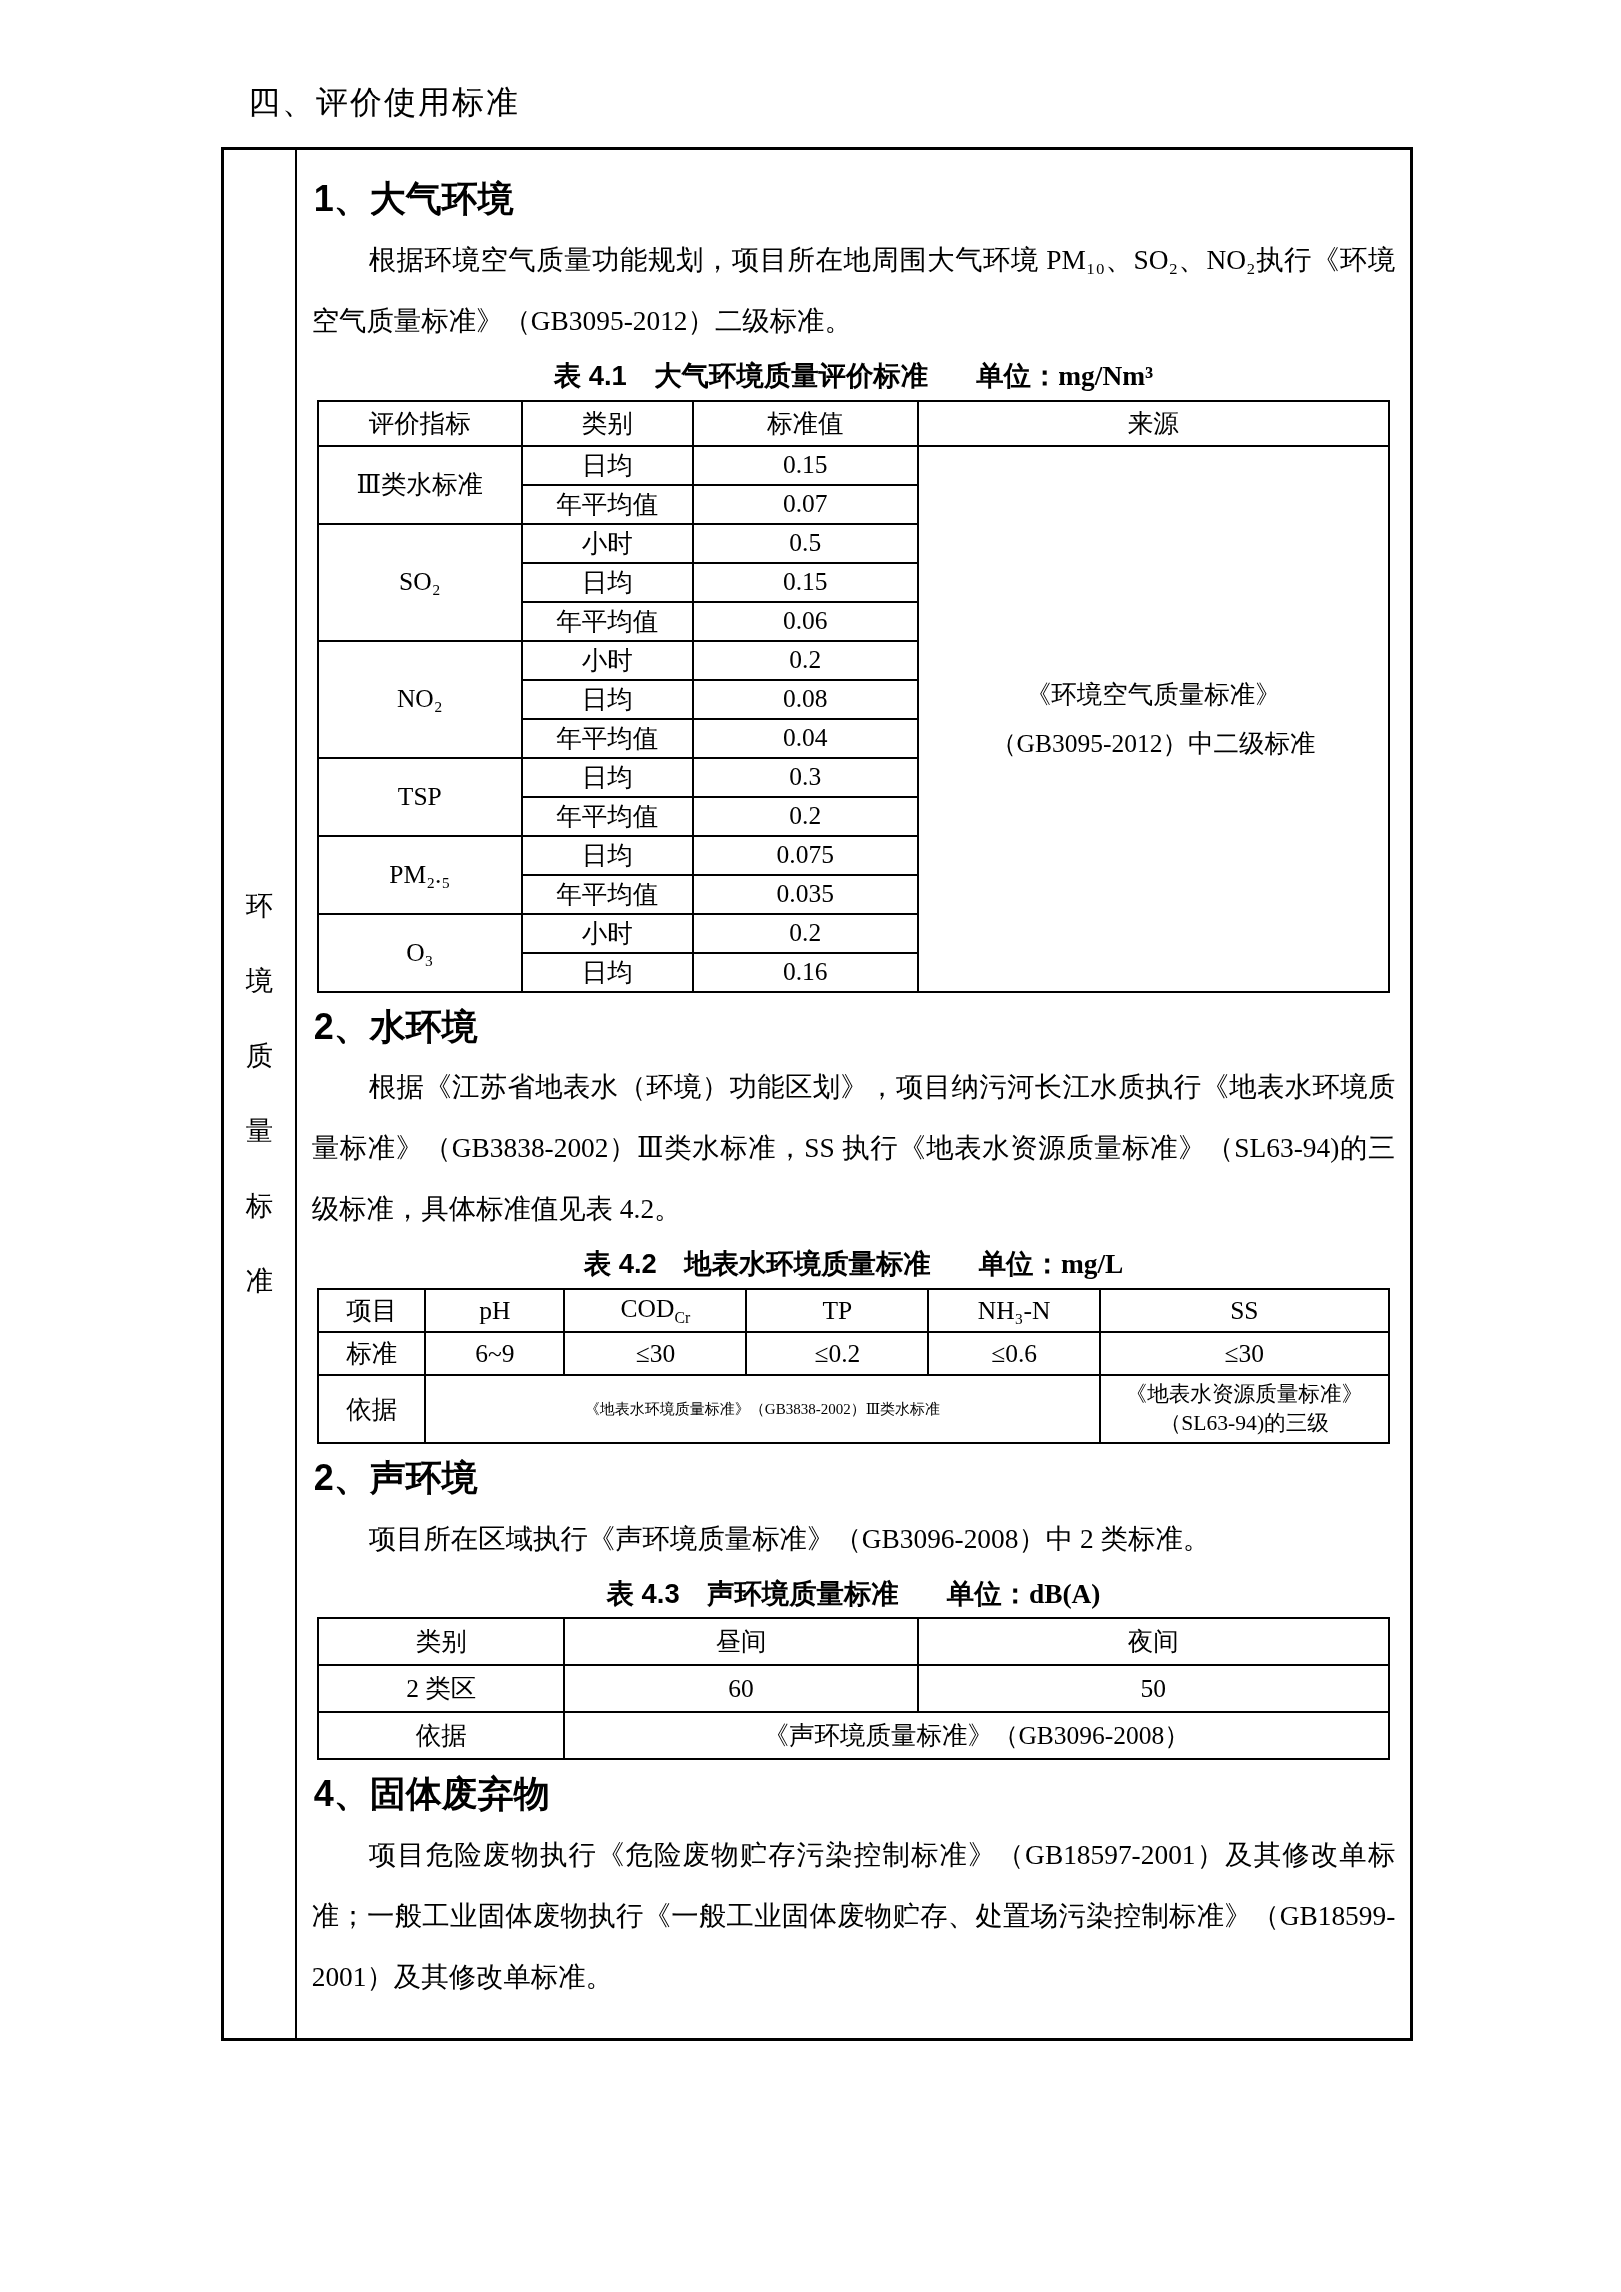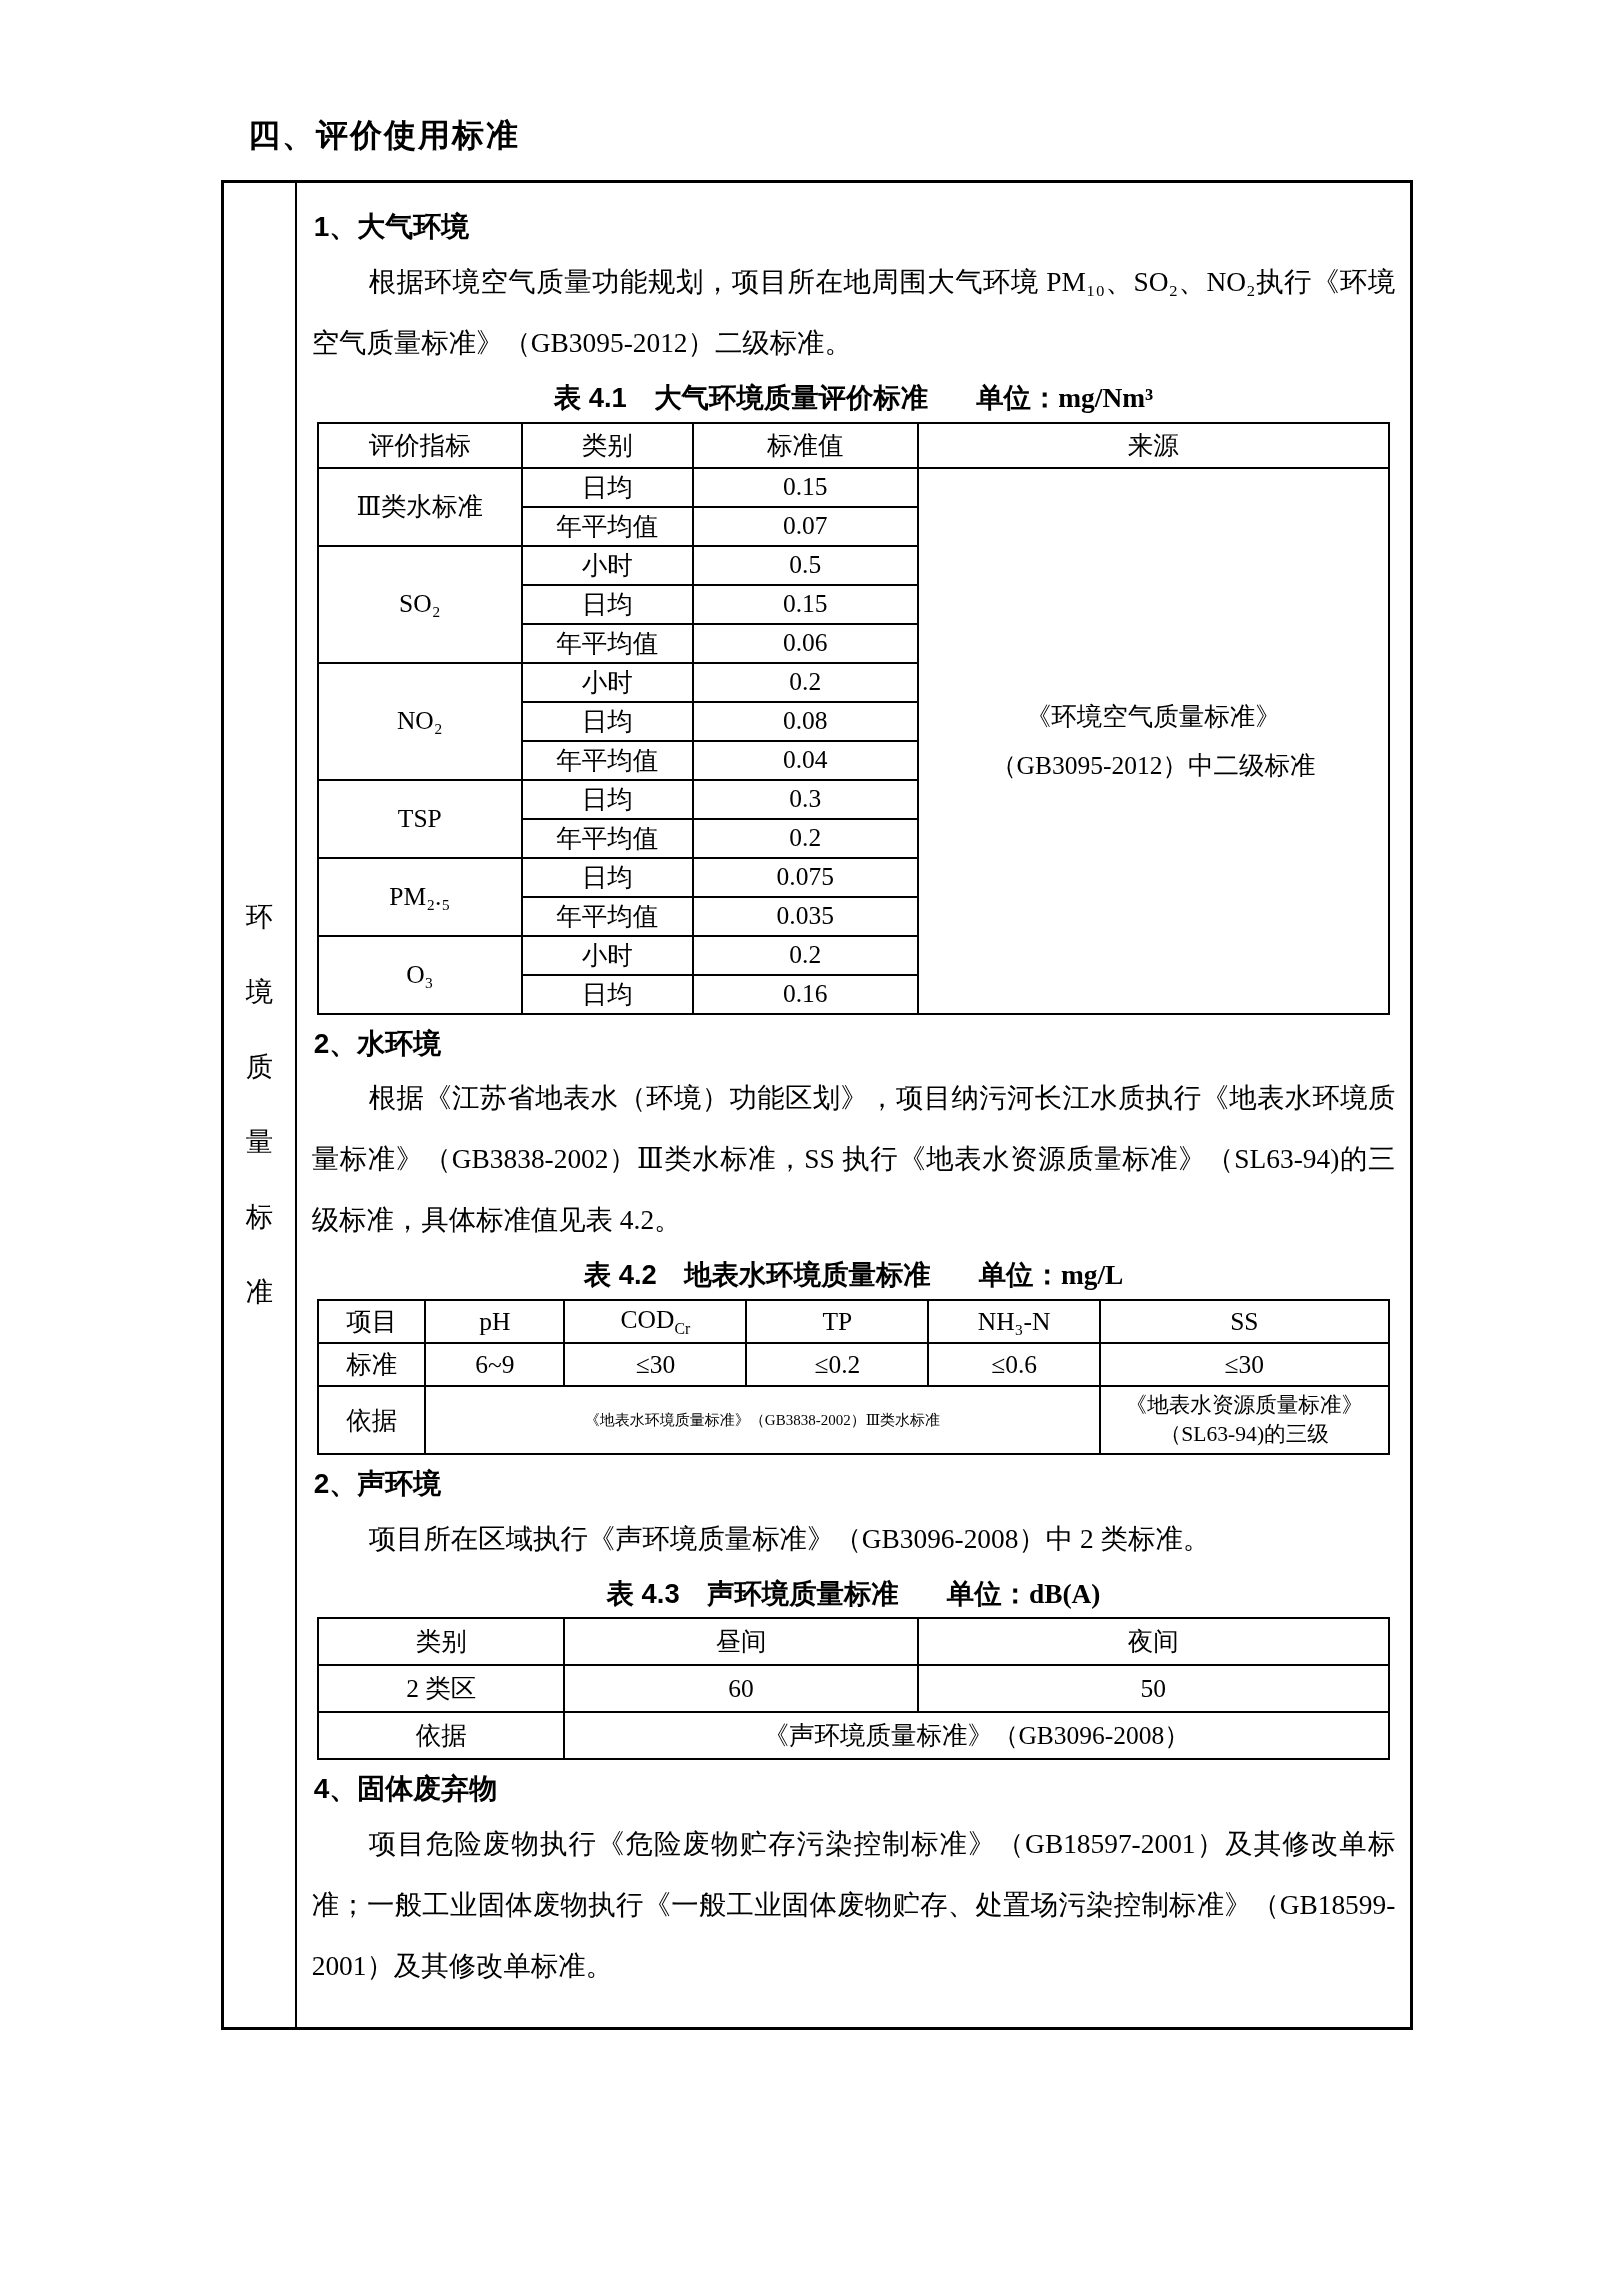--- a/index.html
+++ b/index.html
@@ -6,24 +6,24 @@
   html,body { background:#ffffff; }
   .page {
     position:relative;
     width:1621px; height:2293px;
     background:#ffffff;
     color:#000;
     font-family:"Liberation Serif","DejaVu Serif",serif;
     overflow:hidden;
   }
   .doc-title {
-    padding-top:114px;
+    padding-top:81px;
     margin-left:248px;
     font-family:"Liberation Sans","DejaVu Sans",sans-serif;
-    font-size:32px; font-weight:bold;
+    font-size:32px; font-weight:normal;
     letter-spacing:2px;
   }
   .outer {
     margin:21.6px 0 0 221px;
     width:1192px;
     border:3.9px solid #000;
     display:flex;
     min-height:1839px;
   }
   .side {
@@ -33,21 +33,21 @@
     justify-content:center; align-items:center;
     gap:39px;
     font-size:27.4px;
   }
   .content {
     flex:1;
     padding:15.7px 14.7px 23.5px 14.7px;
   }
   .sec-heading {
     font-family:"Liberation Sans","DejaVu Sans",sans-serif;
-    font-size:28px; font-weight:bold;
+    font-size:36px; font-weight:bold;
     margin:9.8px 0 5.9px 2px;
   }
   .para {
     font-size:27.4px;
     line-height:61px;
     text-indent:57px;
     text-align:justify;
     margin:3.9px 0 5.9px 0;
   }
   .caption-row {

